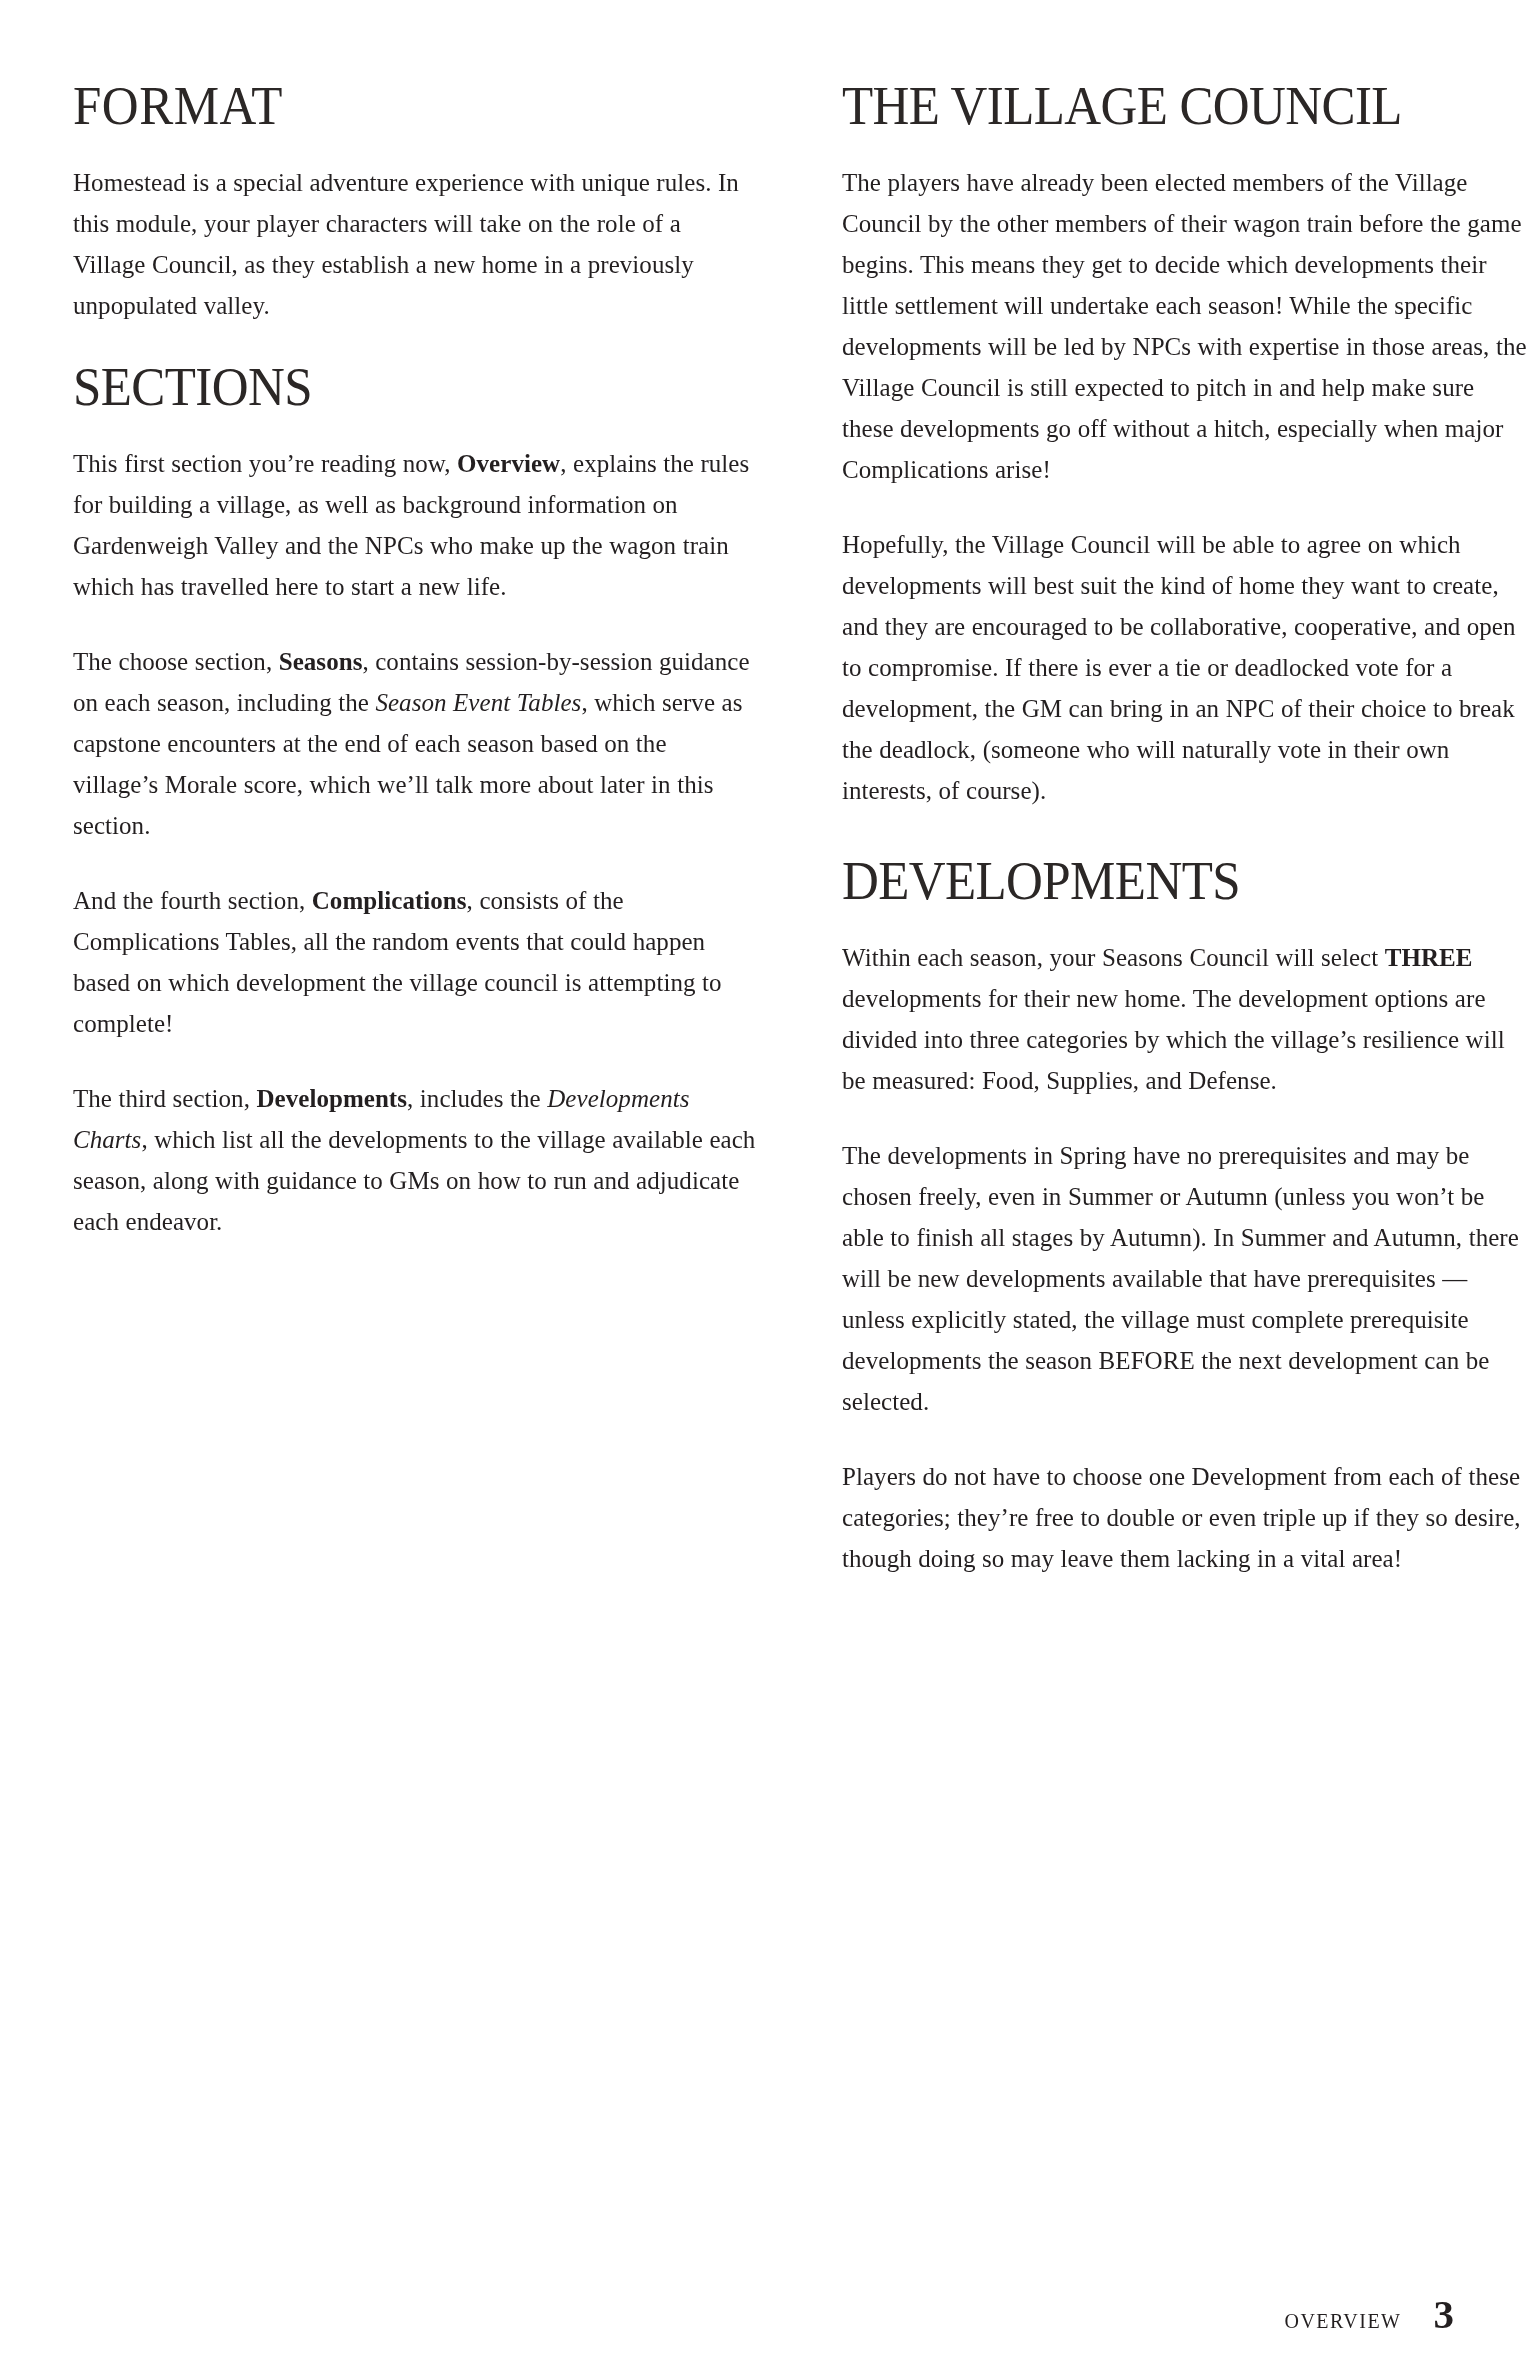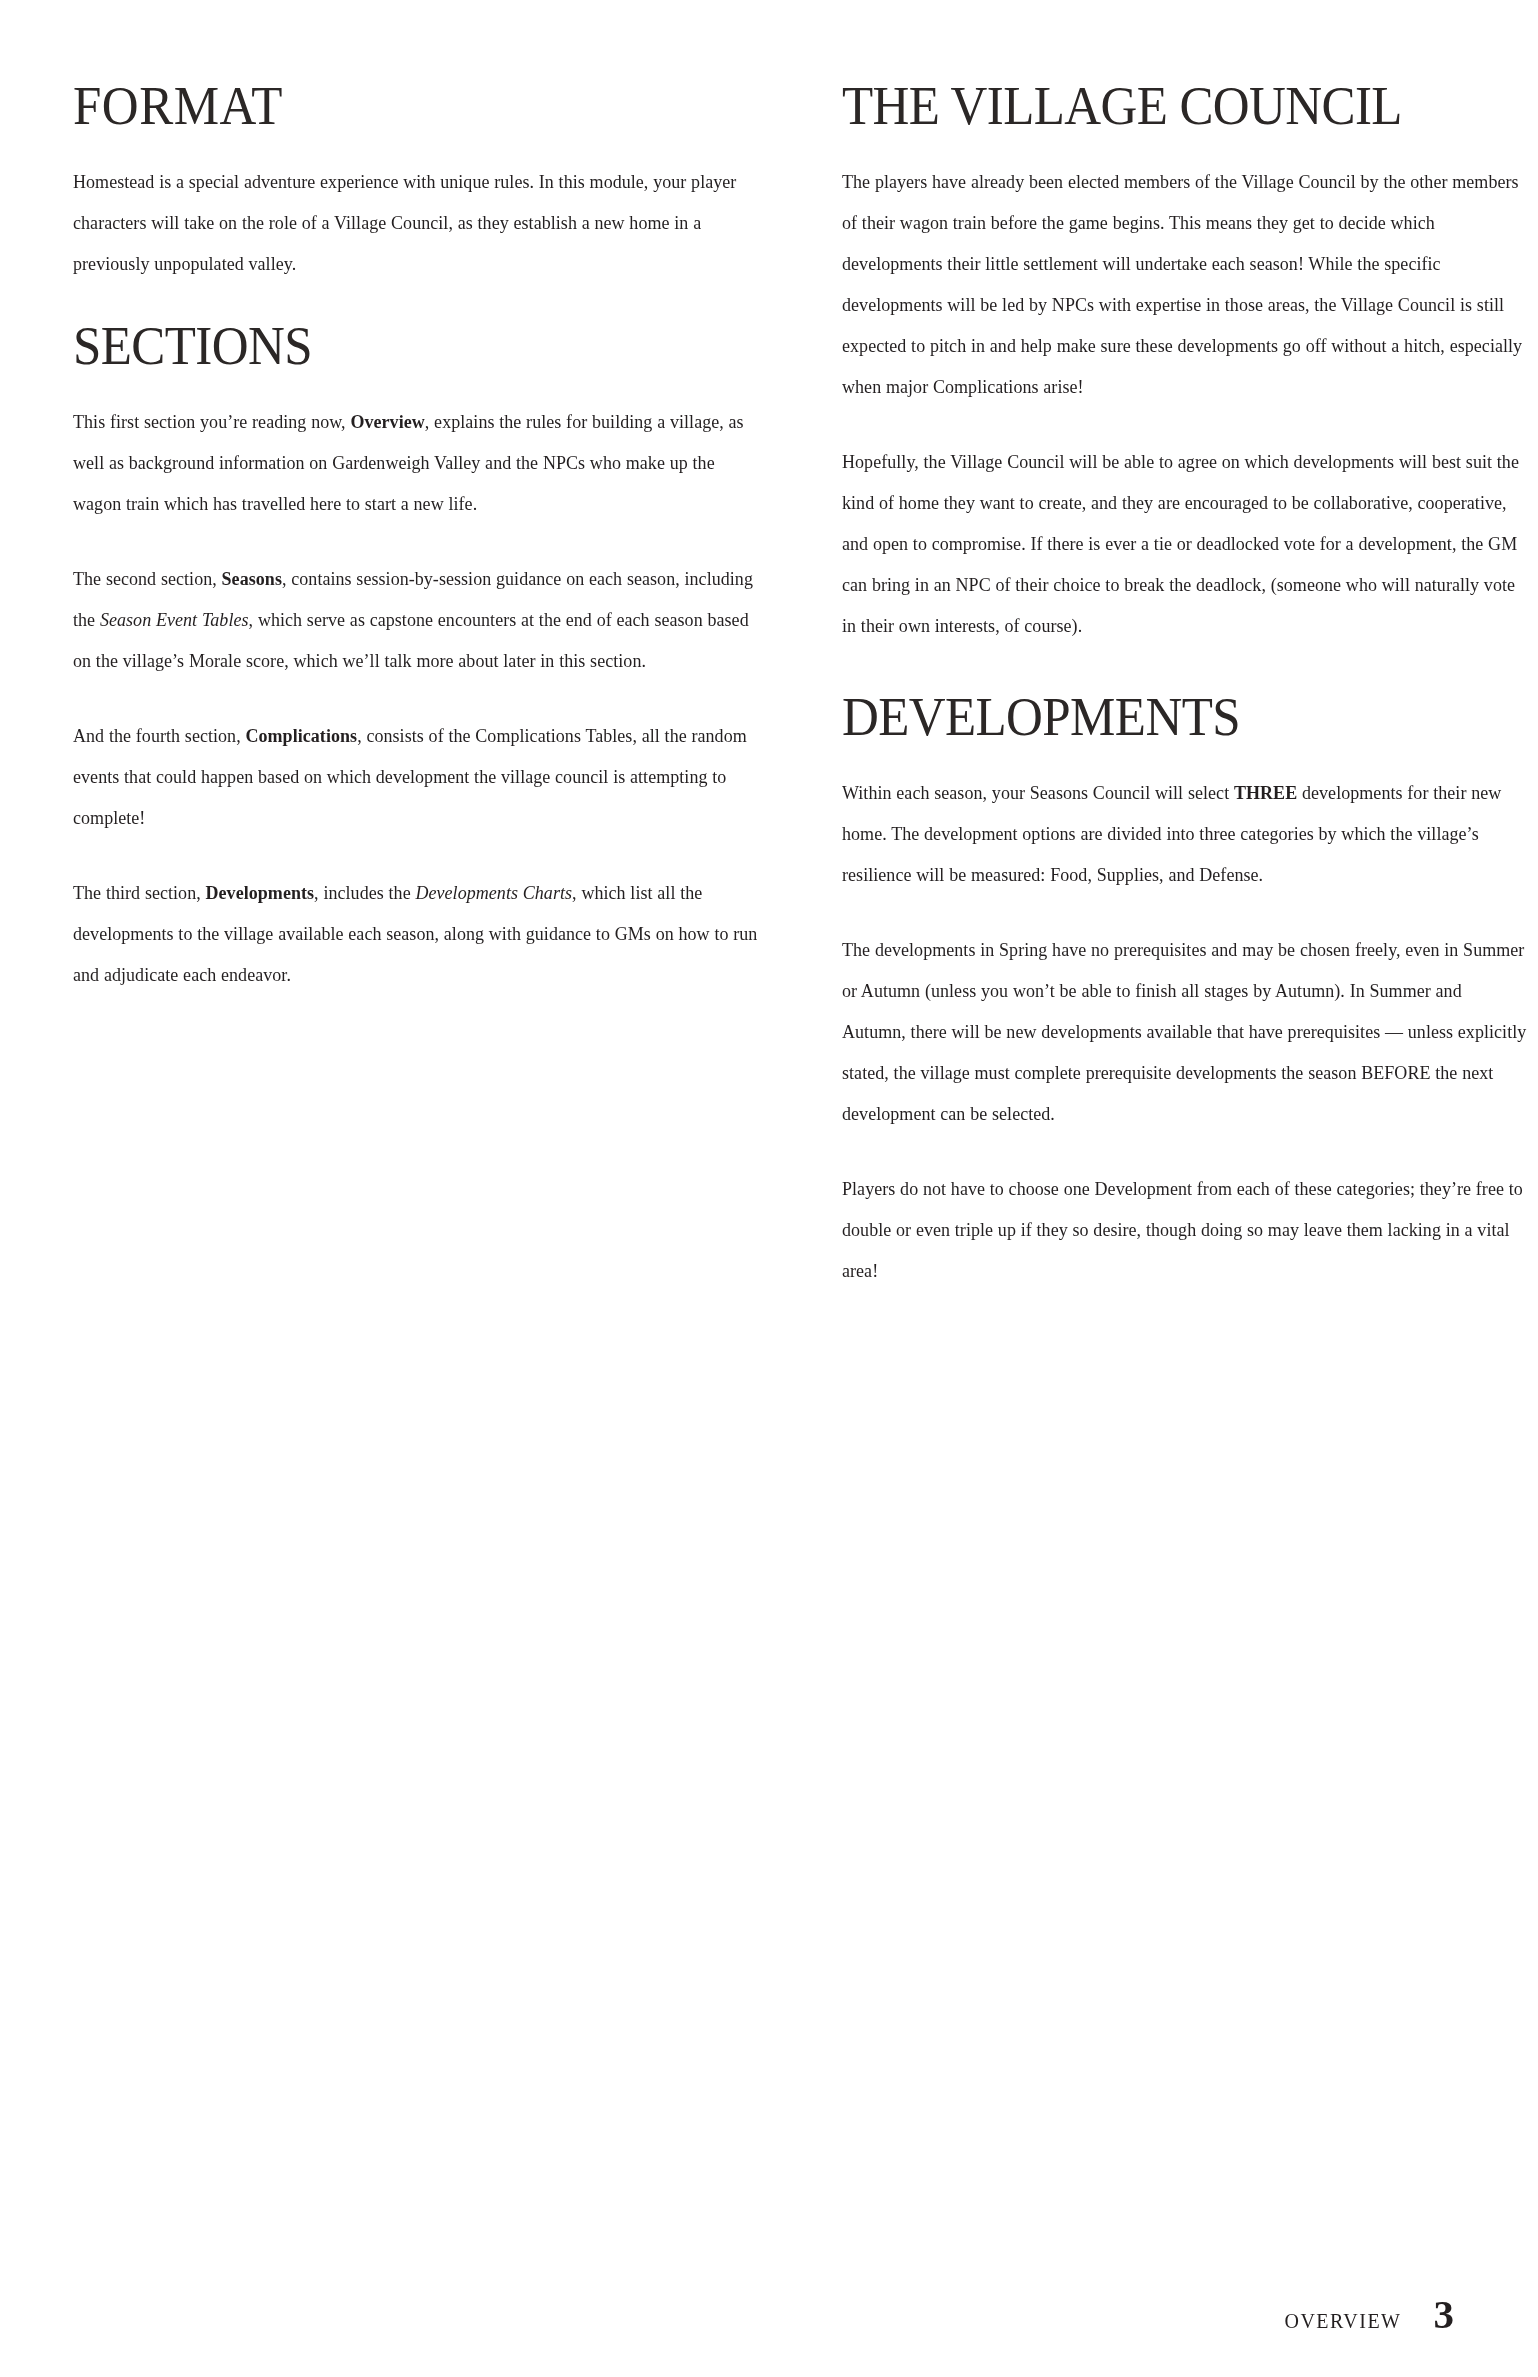--- a/index.html
+++ b/index.html
@@ -48,21 +48,21 @@
     white-space: nowrap;
   }
   h1.section-heading.tight {
     letter-spacing: -0.6px;
   }
   .column > h1.section-heading + p { margin-top: 0; }
   h1.section-heading.midcol {
     margin-top: 43px;
   }
   p.body {
-    font-size: 18px;
+    font-size: 25px;
     line-height: 41px;
     margin: 0 0 34px 0;
     text-align: left;
     color: #231f20;
     letter-spacing: 0.05px;
     word-spacing: 0.2px;
   }
   p.body:last-child { margin-bottom: 0; }
   b, strong { font-weight: 700; }
   i, em { font-style: italic; }
@@ -104,21 +104,21 @@
 
 
       <h1 class="section-heading tight">SECTIONS</h1>
 
 
       <p class="body">
         <span>This first section you’re reading now, </span><b>Overview</b><span>, explains the rules for building a village, as well as background information on Gardenweigh Valley and the NPCs who make up the wagon train which has travelled here to start a new life.</span>
       </p>
 
       <p class="body">
-        <span>The second section, </span><b>Seasons</b><span>, contains session-by-session guidance on each season, including the </span><i>Season Event Tables</i><span>, which serve as capstone encounters at the end of each season based on the village’s Morale score, which we’ll talk more about later in this section.</span>
+        <span>The choose section, </span><b>Seasons</b><span>, contains session-by-session guidance on each season, including the </span><i>Season Event Tables</i><span>, which serve as capstone encounters at the end of each season based on the village’s Morale score, which we’ll talk more about later in this section.</span>
       </p>
 
       <p class="body">
         <span>And the fourth section, </span><b>Complications</b><span>, consists of the Complications Tables, all the random events that could happen based on which development the village council is attempting to complete!</span>
       </p>
 
       <p class="body">
         <span>The third section, </span><b>Developments</b><span>, includes the </span><i>Developments Charts</i><span>, which list all the developments to the village available each season, along with guidance to GMs on how to run and adjudicate each endeavor.</span>
       </p>
 

